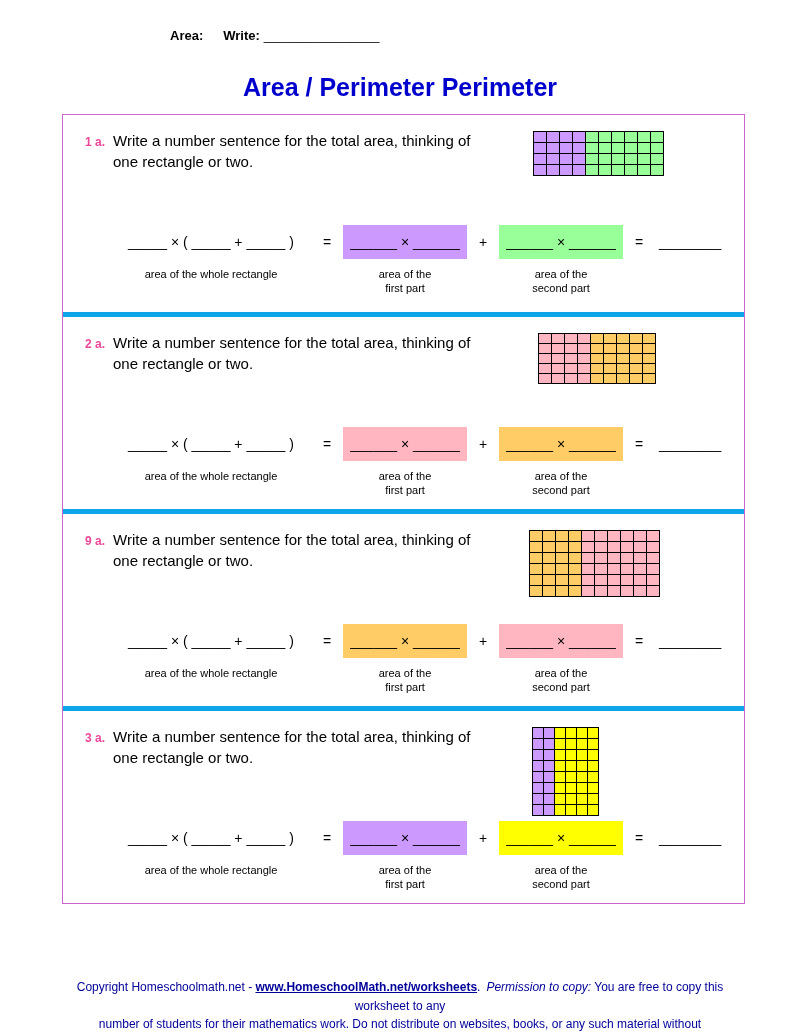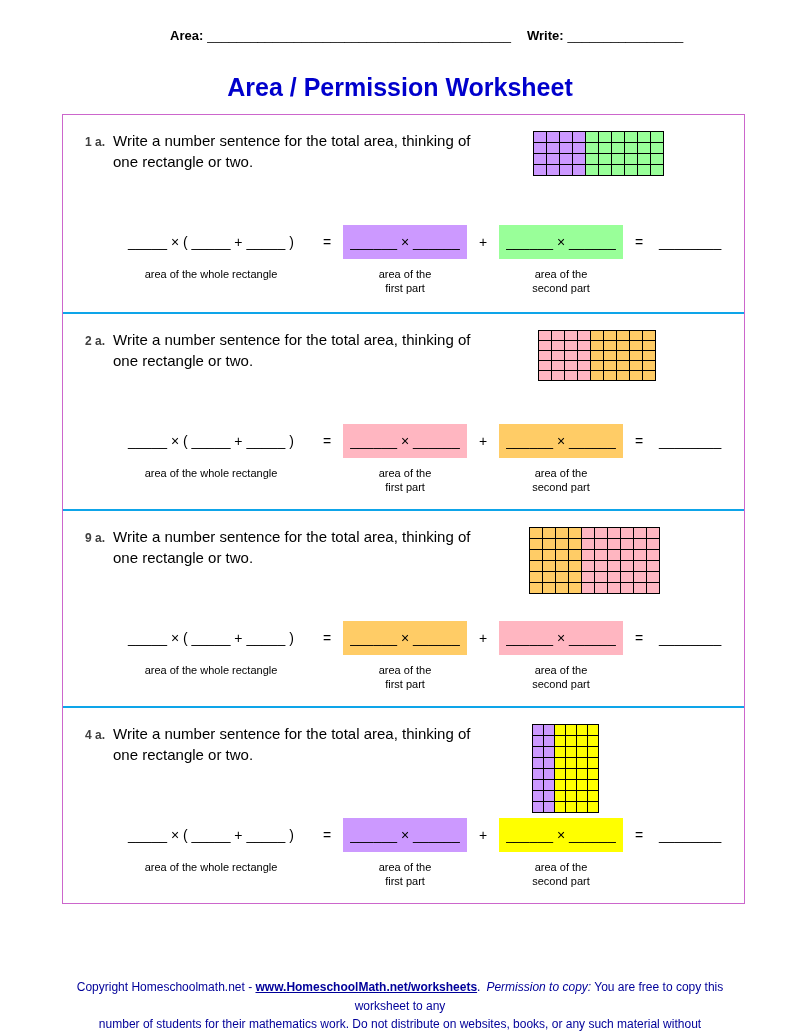--- a/index.html
+++ b/index.html
@@ -18,24 +18,24 @@
   .date-group { margin-left:16px; display:flex; align-items:flex-end; }
   .title {
     text-align:center; color:#0000cc;
     font-size:25px; font-weight:bold; margin-top:30px;
   }
   .sheet {
     width:683px; margin:12px 0 0 62px;
     border:1px solid #cc66cc; background:#fff;
   }
   .problem { position:relative; height:197px; }
-  .problem + .problem { border-top:2px solid #0ea5e9; }
+  .problem + .problem { border-top:5px solid #0ea5e9; }
   .prob-num {
     position:absolute; left:22px; top:20px;
-    font-size:12px; font-weight:bold; color:#404040; white-space:nowrap;text-align:right;
+    font-size:12px; font-weight:bold; color:#ec4899; white-space:nowrap;text-align:right;
   }
   .prompt {
     position:absolute; left:50px; top:16px;
     font-size:15px; line-height:1.38; width:430px;
   }
   .agrid {
     position:absolute; top:16px;
     display:grid; gap:1px; background:#000;
     border:1px solid #000; width:max-content; height:max-content;
   }
@@ -60,28 +60,27 @@
     width:660px; margin-left:70px;
   }
   .footer a { color:#000099; font-weight:bold; text-decoration:underline; cursor:pointer; }
   .ital { font-style:italic; }
 </style>
 </head>
 <body>
 
 <div class="header-row">
   <span class="hdr-label">Area:</span>
-  <span class="hdr-blank">__________________________________________</span>
   <span class="date-group">
     <span class="hdr-label">Write:</span>
     <span class="hdr-blank">________________</span>
   </span>
 </div>
 
-<h1 class="title">Area / Permission Worksheet</h1>
+<h1 class="title">Area / Perimeter Perimeter</h1>
 
 <div class="sheet">
 
   <section class="problem">
     <span class="prob-num">1 a.</span>
     <div class="prompt">
       <div>Write a number sentence for the total area, thinking of</div>
       <div>one rectangle or two.</div>
     </div>
     <div class="agrid" style="right: 80px; grid-template-columns: repeat(10, 12px); grid-auto-rows: 10px;">
@@ -310,21 +309,21 @@
 first part</span>
       <span class="col op"></span>
       <span class="col boxw lbl">area of the
 second part</span>
       <span class="col op"></span>
       <span class="col final"></span>
     </div>
   </section>
 
   <section class="problem">
-    <span class="prob-num">4 a.</span>
+    <span class="prob-num">3 a.</span>
     <div class="prompt">
       <div>Write a number sentence for the total area, thinking of</div>
       <div>one rectangle or two.</div>
     </div>
     <div class="agrid" style="right: 145px; grid-template-columns: repeat(6, 10px); grid-auto-rows: 10px;">
         <div style="background: rgb(204, 153, 255);"></div>
         <div style="background: rgb(204, 153, 255);"></div>
         <div style="background: rgb(255, 255, 0);"></div>
         <div style="background: rgb(255, 255, 0);"></div>
         <div style="background: rgb(255, 255, 0);"></div>

